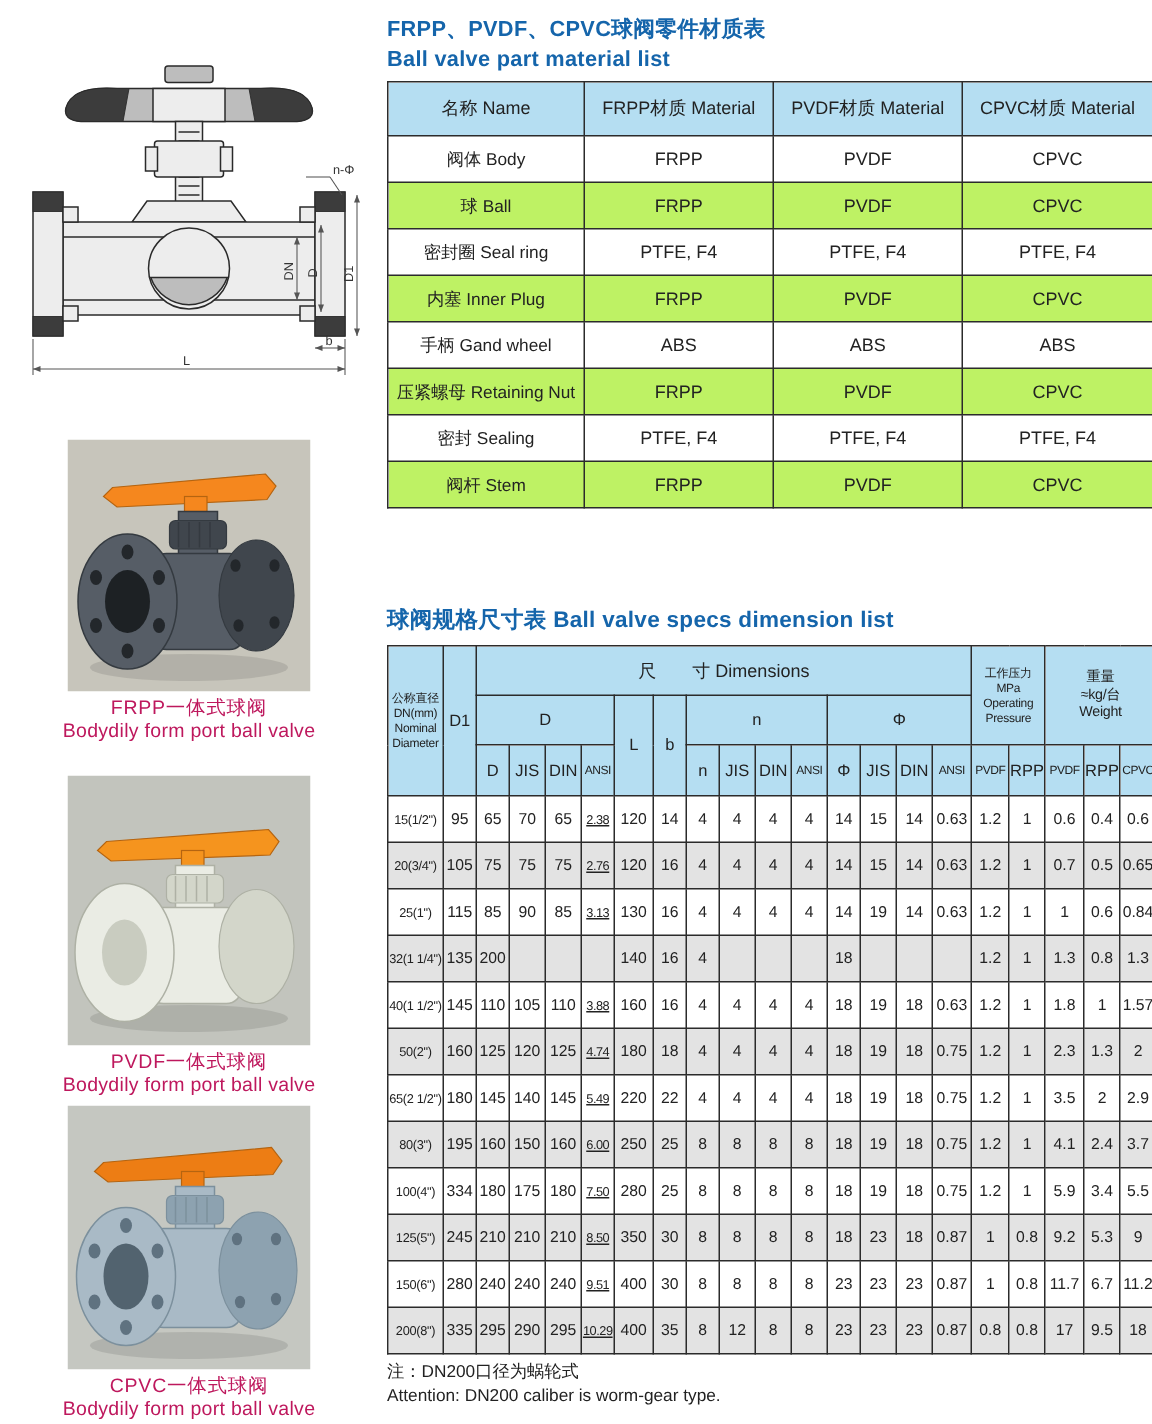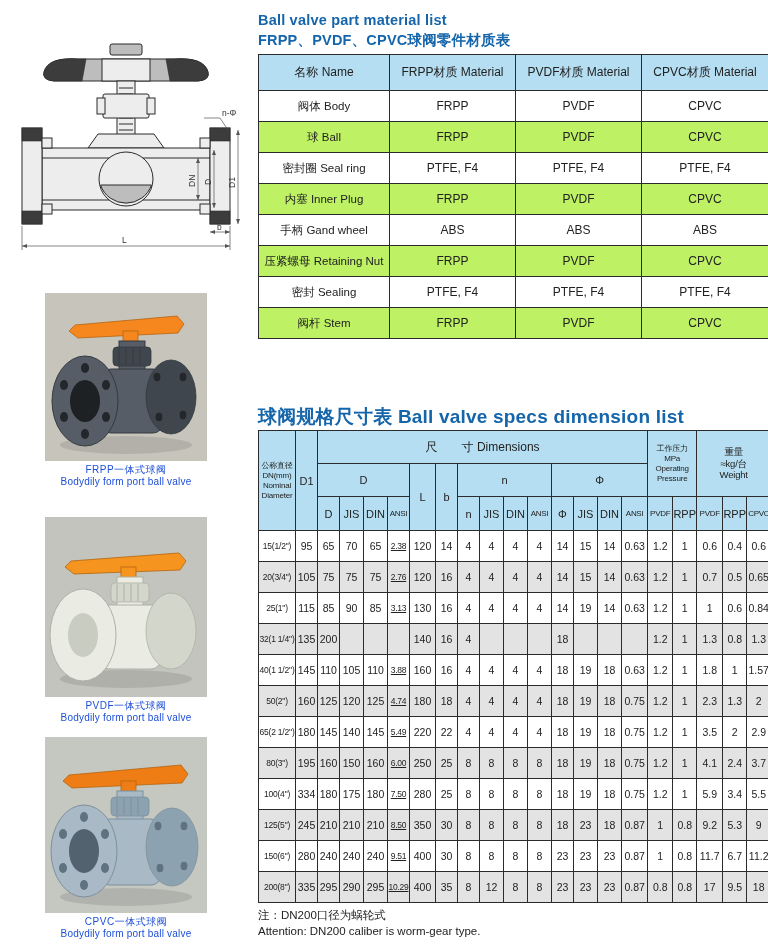--- a/index.html
+++ b/index.html
@@ -5,21 +5,21 @@
   * { margin:0; padding:0; box-sizing:border-box; }
   html,body { width:768px; height:949px; background:#ffffff; }
   body { font-family:"Liberation Sans", sans-serif; color:#222; position:relative; overflow:hidden; }
 
   .page { position:absolute; inset:0; background:#fff; }
 
   
   .titles { position:absolute; left:258px; top:11px; }
   .title-line { color:#1565ab; font-weight:bold; font-size:14.5px; line-height:1.35; letter-spacing:0.2px; }
 
-  .spec-title { position:absolute; left:258px; top:404px; color:#1565ab; font-weight:bold; font-size:19px; letter-spacing:0.2px; }
+  .spec-title { position:absolute; left:258px; top:404px; color:#1565ab; font-weight:bold; font-size:15px; letter-spacing:0.2px; }
 
   
   table { border-collapse:collapse; table-layout:fixed; }
   th, td { border:1px solid #2b2b2b; text-align:center; vertical-align:middle; overflow:hidden; }
 
   .mat-table { position:absolute; left:258px; top:54px; width:510px; }
   .mat-table th { background:#b5def2; font-weight:normal; font-size:12px; height:36px; }
   .mat-table td { font-size:12px; height:31px; background:#fff; }
   .mat-table td.name-col { font-size:11.5px; }
   .mat-table tr.alt td { background:#bef264; }
@@ -37,21 +37,21 @@
   .spec-table td.dn-col { font-size:8.5px; letter-spacing:-0.2px; }
   .spec-table td.ansi-col { font-size:8.5px; letter-spacing:-0.3px;text-decoration:underline; }
   .spec-table tr.alt td { background:#e3e3e3; }
 
   .note { position:absolute; left:258px; top:907px; font-size:11.5px; line-height:1.4; white-space:pre-line; color:#222; }
 
   
   .drawing-wrap { position:absolute; left:6px; top:38px; width:242px; height:220px; }
   .photo-card { position:absolute; left:0; width:252px; }
   .photo-card svg.photo { display:block; margin:0 auto; }
-  .caption { text-align:center; font-size:10px; line-height:1.18; margin-top:3px; color:#1d4ed8; letter-spacing:0.5px; }
+  .caption { text-align:center; font-size:13px; line-height:1.18; margin-top:3px; color:#be185d; letter-spacing:0.5px; }
   .caption .en { letter-spacing:0.2px; }
 
   .card-1 { top:293px; }
   .card-2 { top:517px; }
   .card-3 { top:737px; }
 
   
   .photo { background:transparent; }
   .v-body { fill:var(--valve); stroke:var(--valve-stroke); stroke-width:1; }
   .v-dark { fill:var(--valve-dark); stroke:var(--valve-stroke); stroke-width:0.8; }
@@ -228,22 +228,22 @@
         <ellipse class="v-hole" cx="60" cy="97" rx="4" ry="5"></ellipse>
       <ellipse class="v-bore" cx="39" cy="114" rx="15" ry="22"></ellipse>
     </svg>
     <div class="caption">
       <div class="zh">CPVC一体式球阀</div>
       <div class="en">Bodydily form port ball valve</div>
     </div>
   </div>
 
   <div class="titles">
+    <div class="title-line">FRPP、PVDF、CPVC球阀零件材质表</div>
     <div class="title-line">Ball valve part material list</div>
-    <div class="title-line">FRPP、PVDF、CPVC球阀零件材质表</div>
   </div>
 
   <table class="mat-table">
     <colgroup>
         <col style="width:131px">
         <col style="width:126px">
         <col style="width:126px">
         <col style="width:127px">
       </colgroup>
     <thead>

